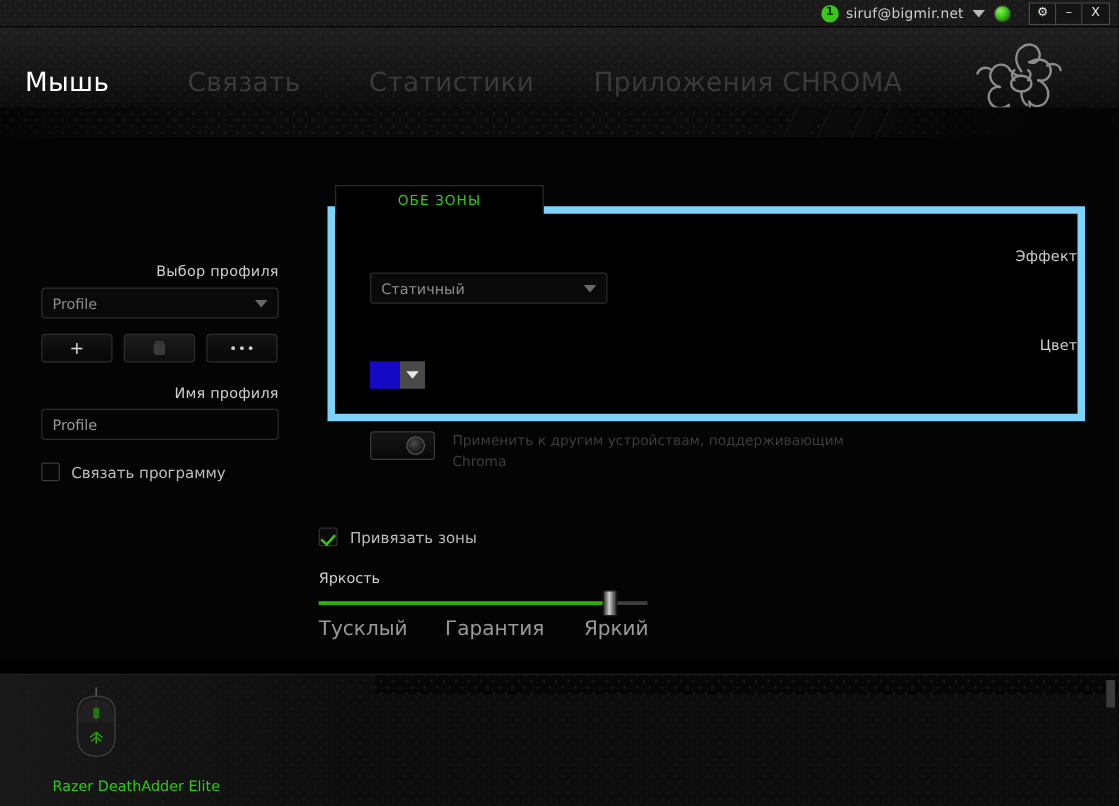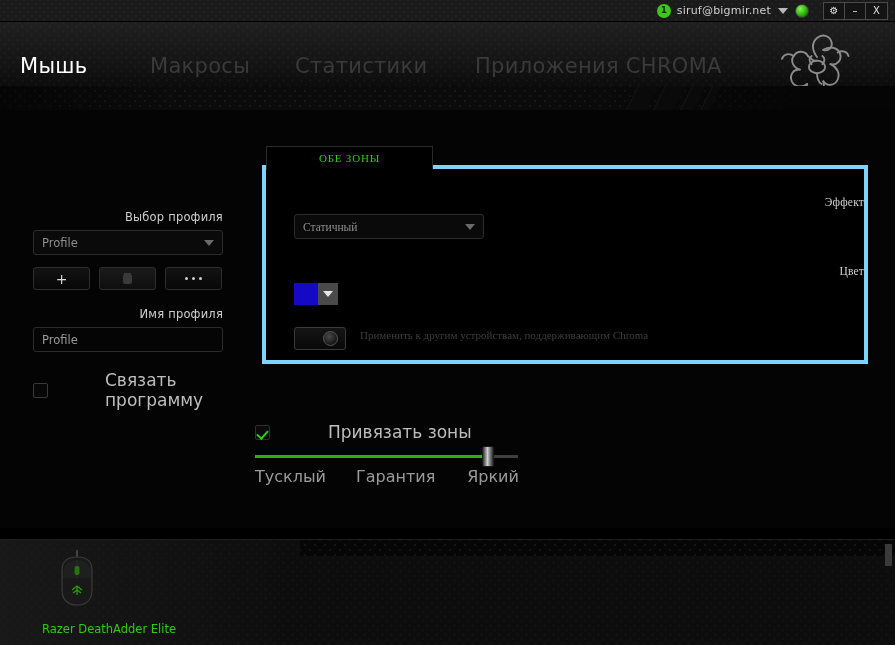--- a/index.html
+++ b/index.html
@@ -141,47 +141,47 @@
   .cbrow { display:flex; align-items:center; gap:9px; margin-top:18px; }
   .cbox {
     width:15px; height:15px; border:1px solid #3a3a3a; border-radius:2px; background:#070707;
     flex:0 0 auto; position:relative;
   }
   .cbox.checked { background:#0a0a0a; border-color:#2f2f2f; }
   .cbox.checked:after{
     content:''; position:absolute; left:3px; top:2px; width:5px; height:9px;
     border:solid #2ecc11; border-width:0 2.5px 2.5px 0; transform:rotate(42deg);
   }
-  .cb-label { font-size:17px; color:#bdbdbd;margin-left:48px; }
+  .cb-label { font-size:12px; color:#bdbdbd; }
 
   
   .panel {
-    position:absolute; left:262px; top:55px; width:606px; height:199px;
-    border:4px solid #7dd3fc; background:#000;font-family:Liberation Serif, serif;
+    position:absolute; left:262px; top:55px; width:606px; height:172px;
+    border:6px solid #7dd3fc; background:#000;
   }
   .paneltab {
     position:absolute; left:0px; top:-23px; width:167px; height:24px;
     border:1px solid #2a2a2a; border-bottom:1px solid #000;
     background:#000; display:flex; align-items:center; justify-content:center;
     font-size:11px; color:#2ecc11; letter-spacing:.8px;
   }
   .panel-inner { padding:27px 0 0 28px; }
 
   .colorrow { display:flex; margin-top:4px; }
   .swatch { width:24px; height:22px; background:#1409c4; }
   .swatch-drop {
     width:20px; height:22px; background:#4a4a4a; position:relative;
   }
   .swatch-drop:after{
     content:''; position:absolute; left:5px; top:8px;
     width:0;height:0;border-left:5px solid transparent;border-right:5px solid transparent;
     border-top:6px solid #e8e8e8;
   }
 
-  .chroma-row { display:flex; align-items:flex-start; gap:14px; margin-top:22px; }
+  .chroma-row { display:flex; align-items:flex-start; gap:14px; margin-top:34px; }
   .toggle {
     width:52px; height:23px; border:1px solid #3a3a3a; border-radius:3px;
     background:linear-gradient(#151515,#080808); position:relative; flex:0 0 auto;
   }
   .toggle .knob {
     position:absolute; right:7px; top:3px; width:15px; height:15px; border-radius:50%;
     background:radial-gradient(circle at 40% 35%, #4a4a4a, #161616 70%);
     border:1px solid #565656;
   }
   .chroma-txt { font-size:11px; color:#3d3d3d; line-height:1.5; max-width:330px; }
@@ -259,21 +259,21 @@
       <div class="wbtn">⚙</div>
       <div class="wbtn">–</div>
       <div class="wbtn">X</div>
     </div>
   </div>
 
   <div class="header"></div>
 
   <div class="maintabs">
     <div class="mtab active" style="width:150px;padding-left:20px;">Мышь</div>
-    <div class="mtab" style="width:145px;">Макросы</div>
+    <div class="mtab" style="width:145px;">Связать</div>
     <div class="mtab" style="width:180px;">Статистики</div>
     <div class="mtab" style="width:260px;">Приложения CHROMA</div>
   </div>
 
   <svg class="razer-logo" viewBox="0 0 100 80">
     <g fill="none" stroke="#b9b9b9" stroke-width="2.1" stroke-linecap="round" stroke-linejoin="round">
       <path d="M50 30 C44 22 44 14 50 9 C56 4 64 6 66 13 C68 20 62 24 57 22"></path>
       <path d="M57 22 C64 18 72 19 75 25 C79 33 72 40 65 38"></path>
       <path d="M65 38 C72 41 76 48 73 55 C70 62 61 63 57 57"></path>
       <path d="M57 57 C59 64 56 71 49 72 C42 73 37 67 39 60"></path>
@@ -357,20 +357,21 @@
         </div>
       </div>
     </div>
 
     <div class="linkrow">
       <span class="cbox checked"></span>
       <span class="cb-label">Привязать зоны</span>
     </div>
 
     <div class="brightness">
+      <div class="br-label">Яркость</div>
       <div class="track">
         <div class="fill"></div>
         <div class="handle"></div>
       </div>
       <div class="tickrow">
         <span class="t-dim">Тусклый</span>
         <span class="t-norm">Гарантия</span>
         <span class="t-bright">Яркий</span>
       </div>
     </div>

